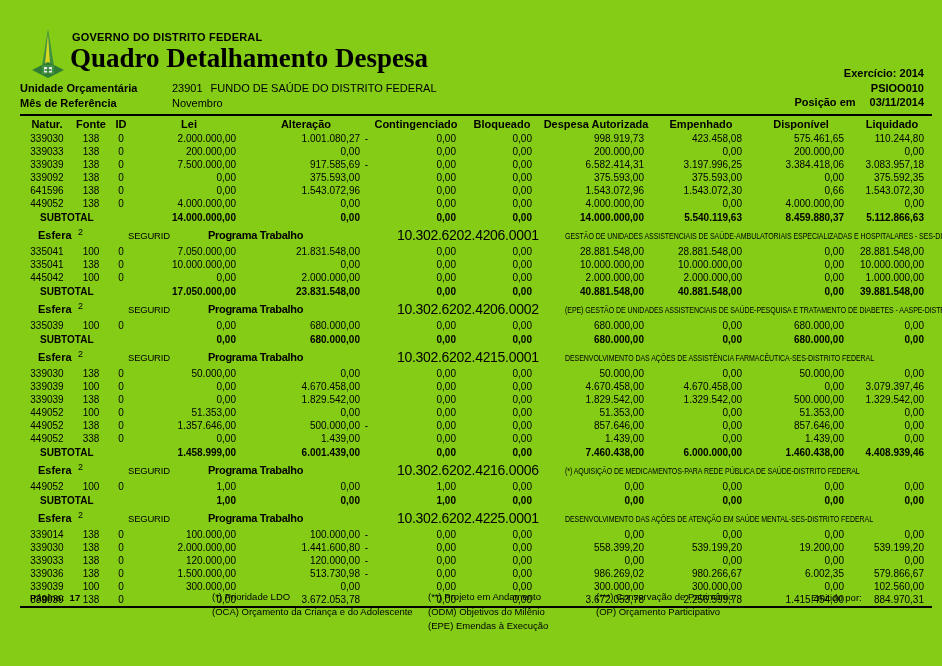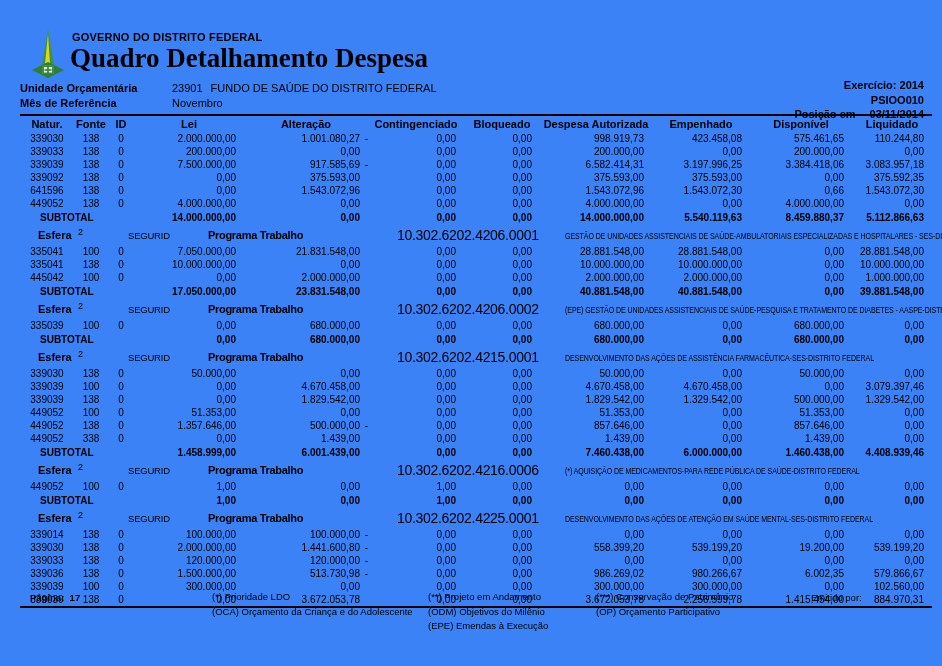--- a/index.html
+++ b/index.html
@@ -1,25 +1,25 @@
 <!DOCTYPE html>
 <html><head>
 <meta charset="utf-8">
 <style>
   html,body{margin:0;padding:0;background:#fff;}
-  .page{position:relative;width:942px;height:666px;background:#3b82f6;
+  .page{position:relative;width:942px;height:666px;background:#84cc16;
         font-family:"Liberation Sans",sans-serif;color:#000;overflow:hidden;}
 
   
   .logo{position:absolute;left:30px;top:29px;width:36px;height:50px;}
   .org{position:absolute;left:72px;top:31px;font-size:11px;font-weight:bold;letter-spacing:.2px;}
   .title{position:absolute;left:70px;top:43px;font-family:"Liberation Serif",serif;
          font-size:27px;font-weight:bold;}
   .hdr-right{position:absolute;right:18px;top:66px;text-align:right;
-             font-size:11px;font-weight:bold;line-height:14.5px;margin-top:12px;}
+             font-size:11px;font-weight:bold;line-height:14.5px;}
   .hdr-right .gap{display:inline-block;width:14px;}
 
   .meta{position:absolute;left:20px;font-size:11px;white-space:nowrap;}
   .meta .lbl{font-weight:bold;display:inline-block;}
   .meta-unidade{top:82px;}
   .meta-mes{top:97px;}
   .meta-unidade .lbl{width:152px;}
   .meta-mes .lbl{width:152px;}
   .meta .code{display:inline-block;margin-right:8px;}
 

